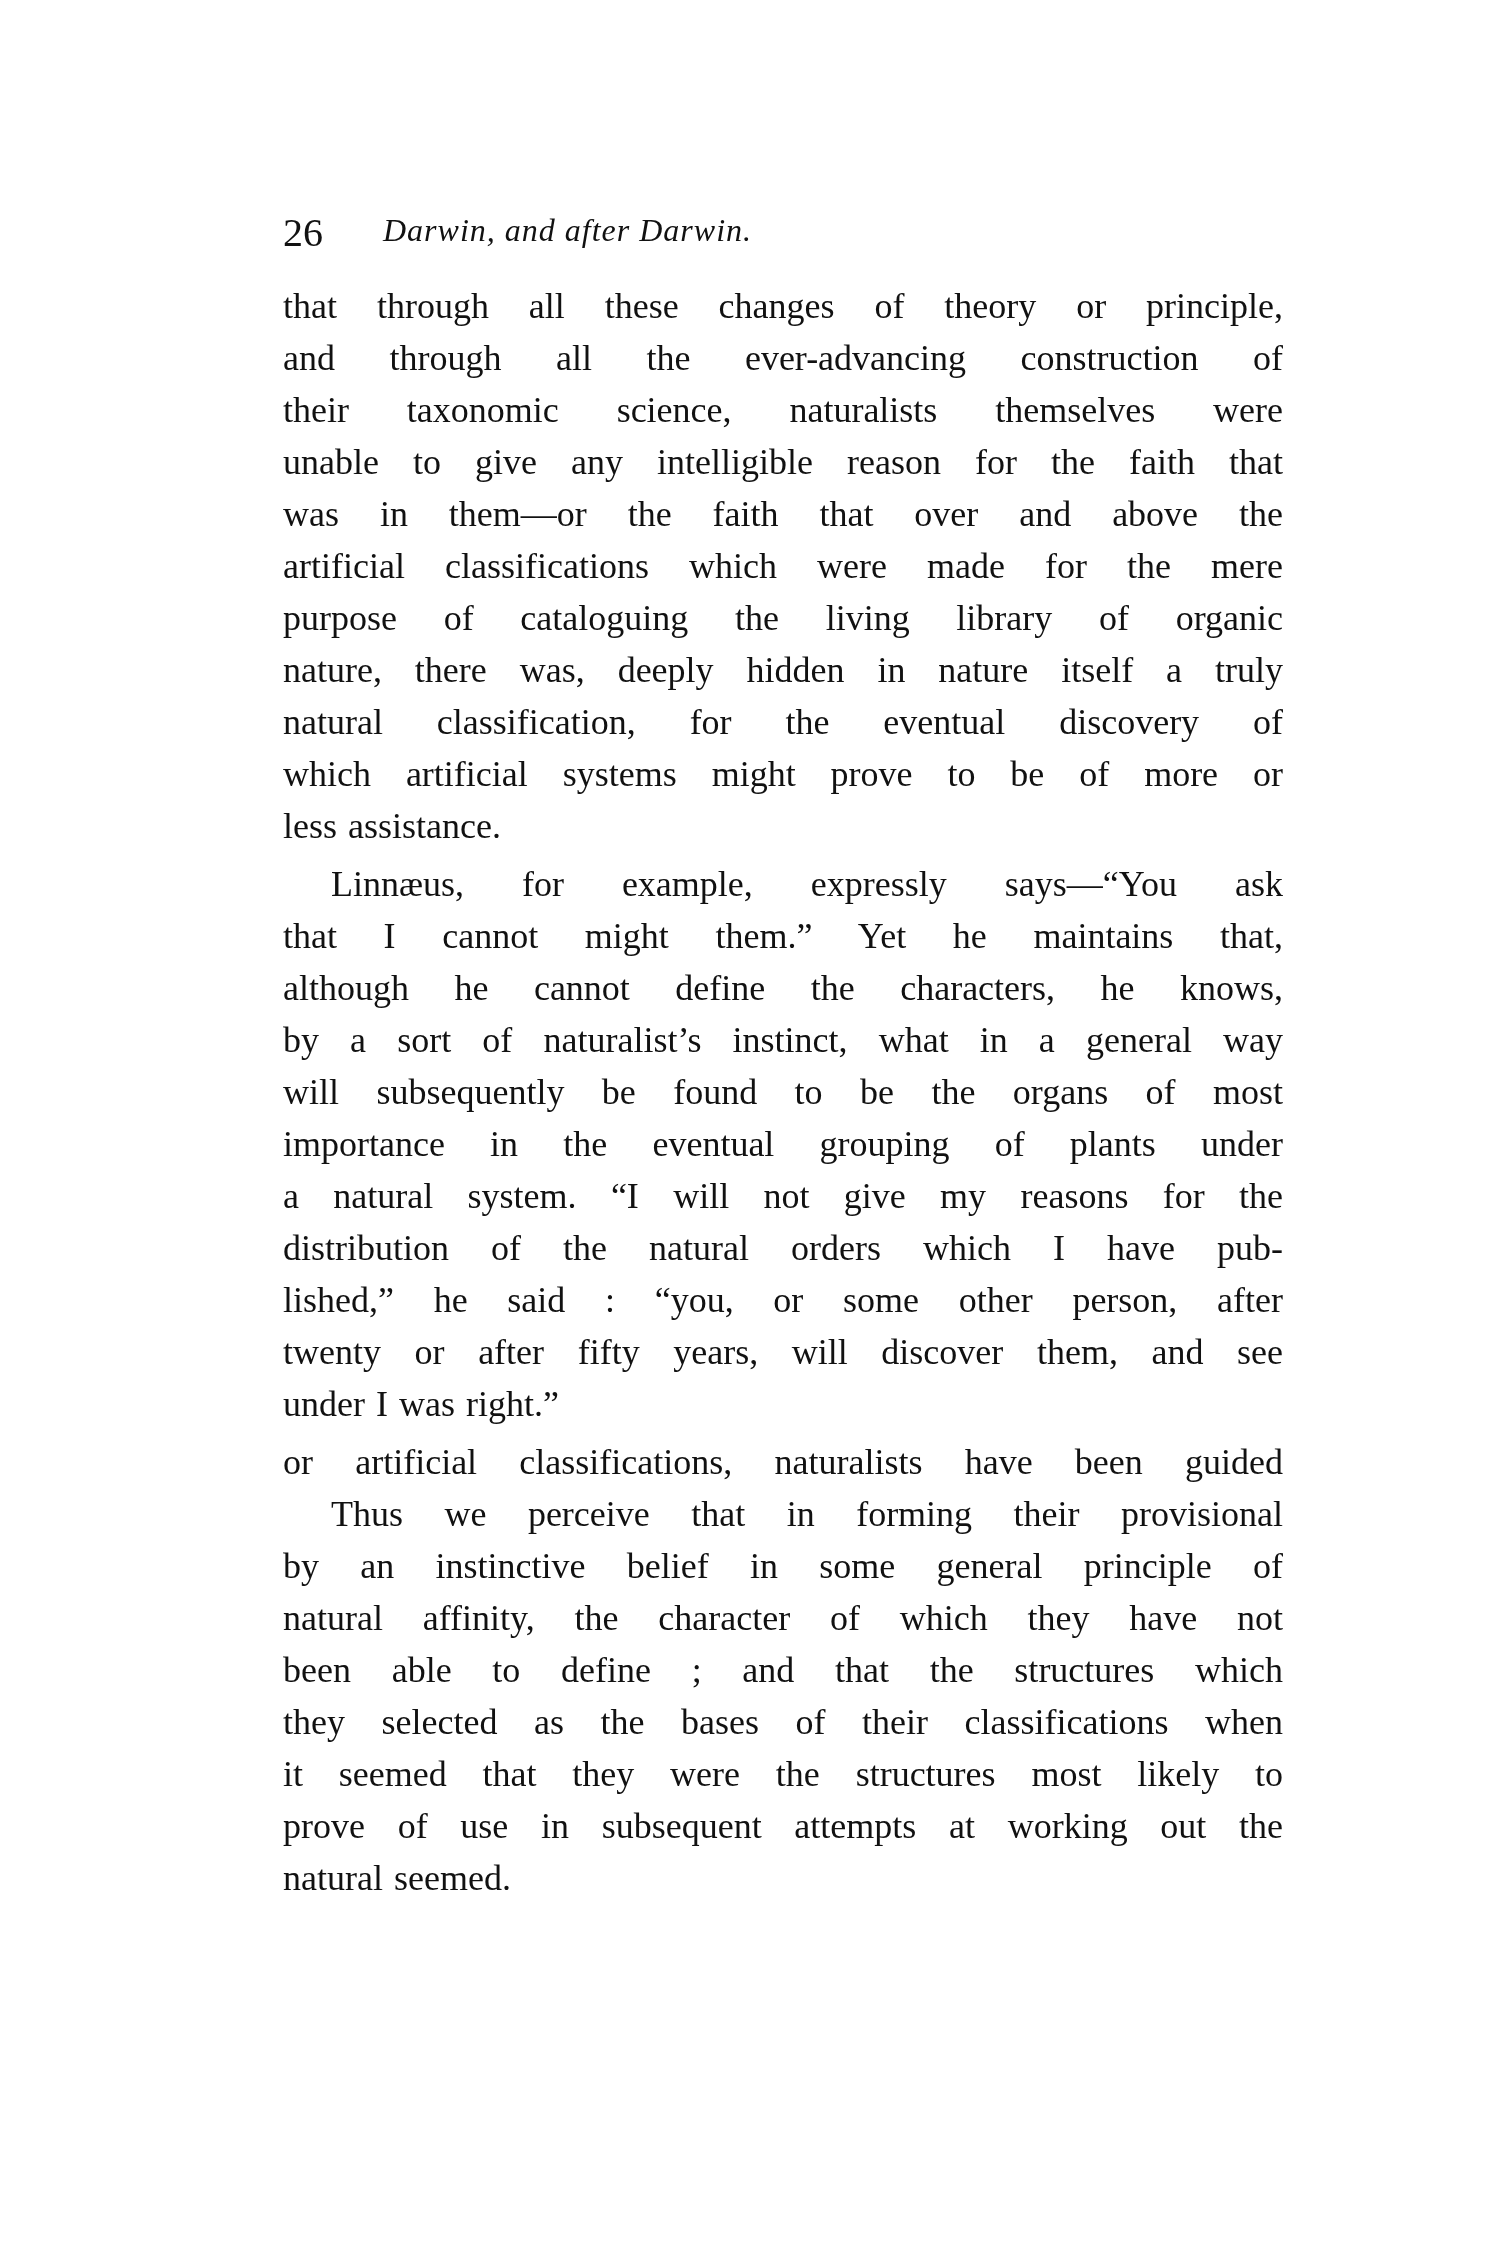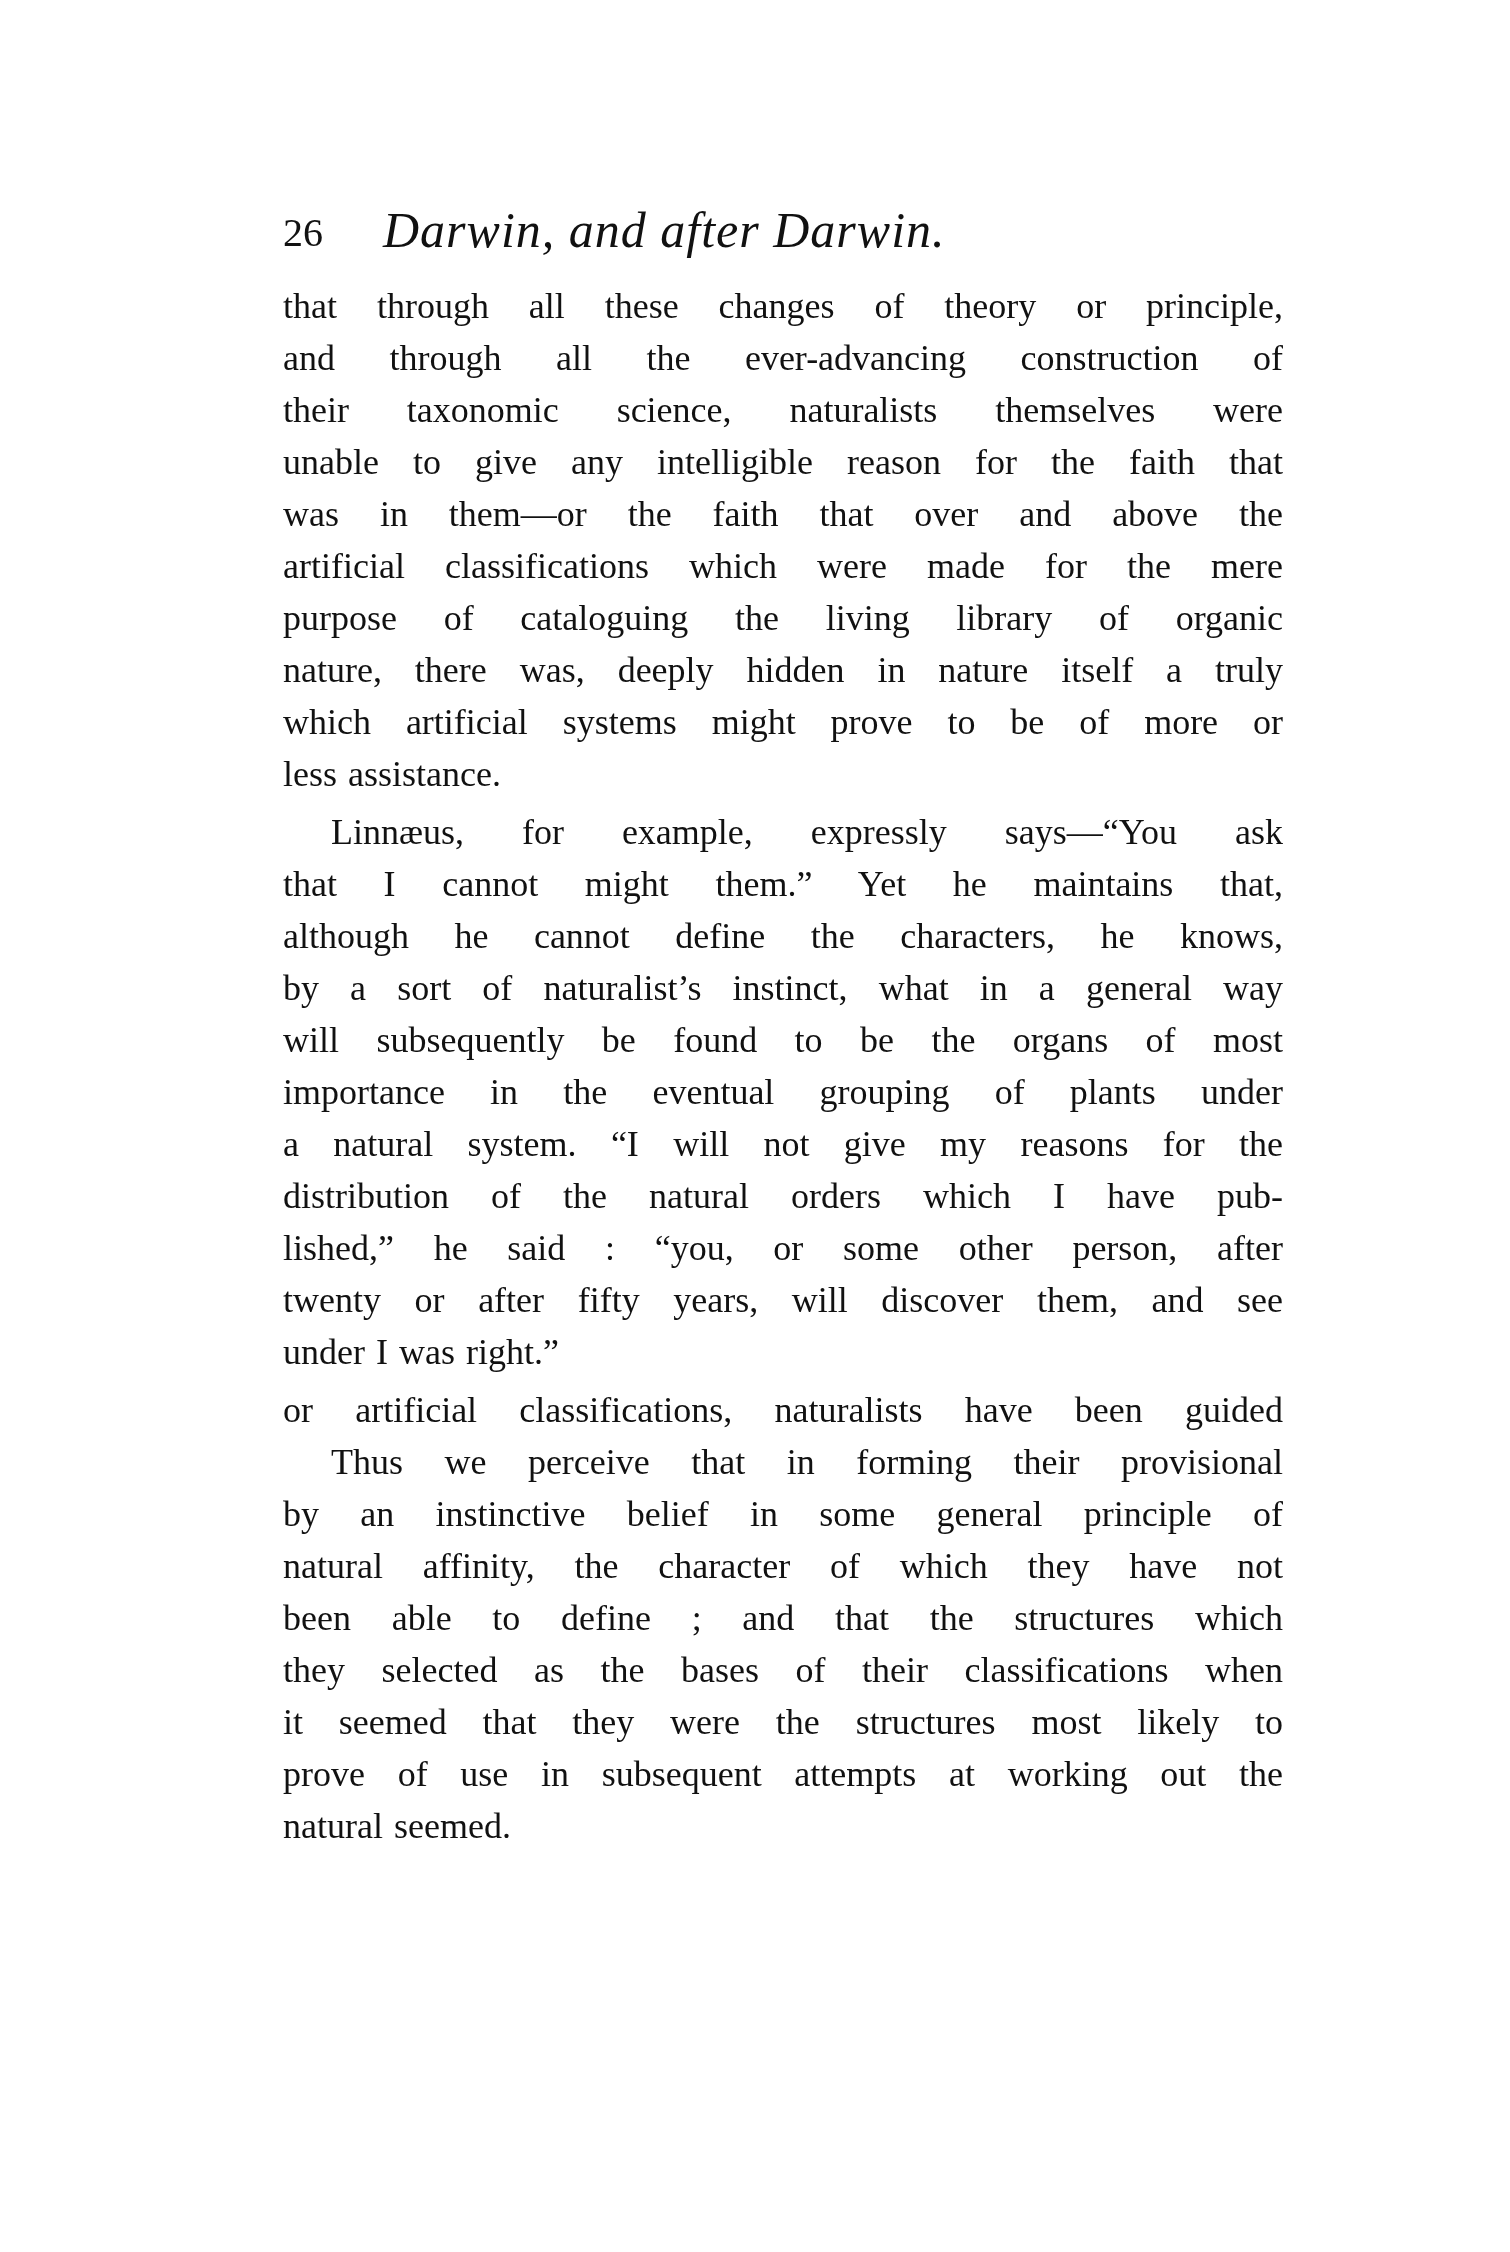--- a/index.html
+++ b/index.html
@@ -34,21 +34,21 @@
     left: 0;
     top: 8px;
     font-size: 40px;
     line-height: 50px;
     color: #111;
   }
   .running-title {
     position: absolute;
     left: 100px;
     top: 0px;
-    font-size: 50px;
+    font-size: 32px;
     line-height: 60px;
     font-style: italic;
     letter-spacing: 1px;
     color: #111;
   }
   .body-text {
     position: absolute;
     left: 283px;
     top: 280px;
     width: 1000px;
@@ -88,20 +88,21 @@
 
     <div class="paragraph">
       <span class="line">that through all these changes of theory or principle,</span>
       <span class="line">and through all the ever-advancing construction of</span>
       <span class="line">their taxonomic science, naturalists themselves were</span>
       <span class="line">unable to give any intelligible reason for the faith that</span>
       <span class="line">was in them—or the faith that over and above the</span>
       <span class="line">artificial classifications which were made for the mere</span>
       <span class="line">purpose of cataloguing the living library of organic</span>
       <span class="line">nature, there was, deeply hidden in nature itself a truly</span>
+      <span class="line">natural classification, for the eventual discovery of</span>
       <span class="line">which artificial systems might prove to be of more or</span>
       <span class="line last">less assistance.</span>
     </div>
 
     <div class="para-gap"></div>
 
     <div class="paragraph">
       <span class="line indent">Linnæus, for example, expressly says—“You ask</span>
       <span class="line">that I cannot might them.”  Yet he maintains that,</span>
       <span class="line">although he cannot define the characters, he knows,</span>

